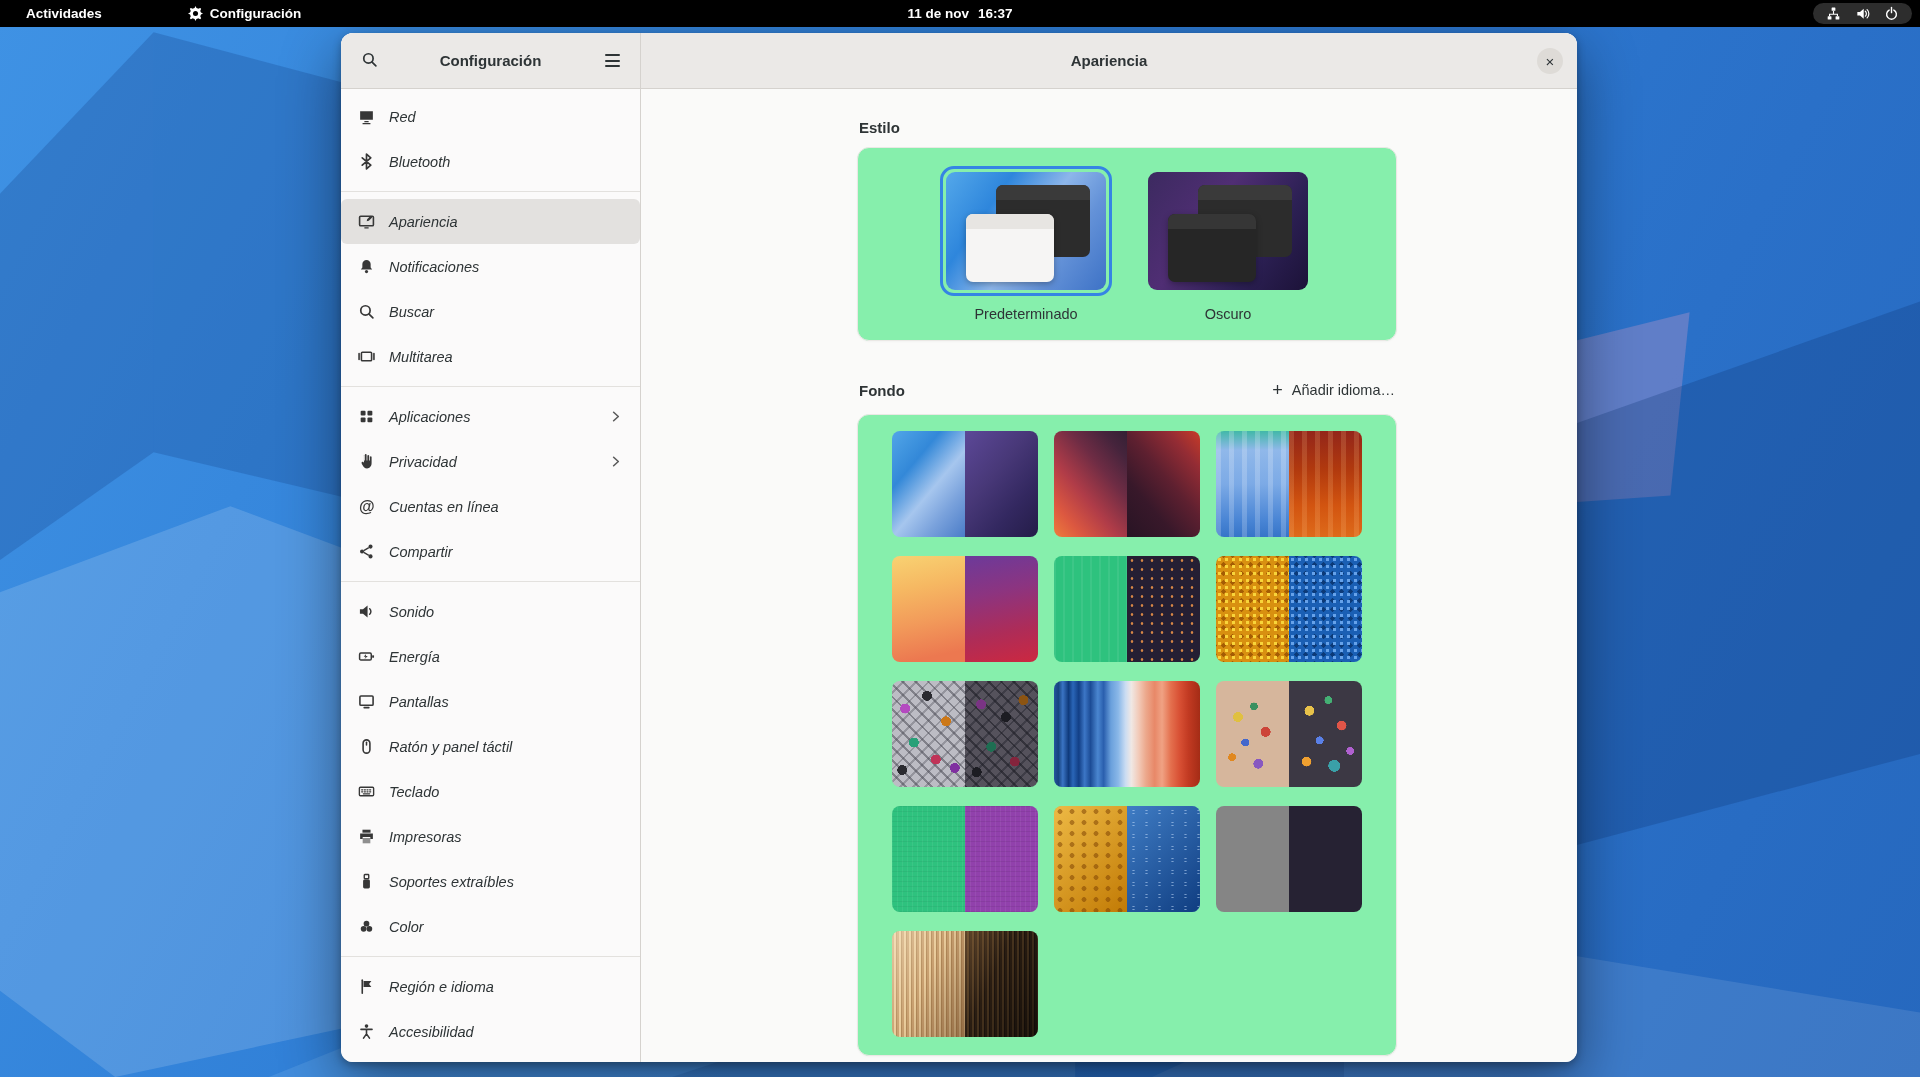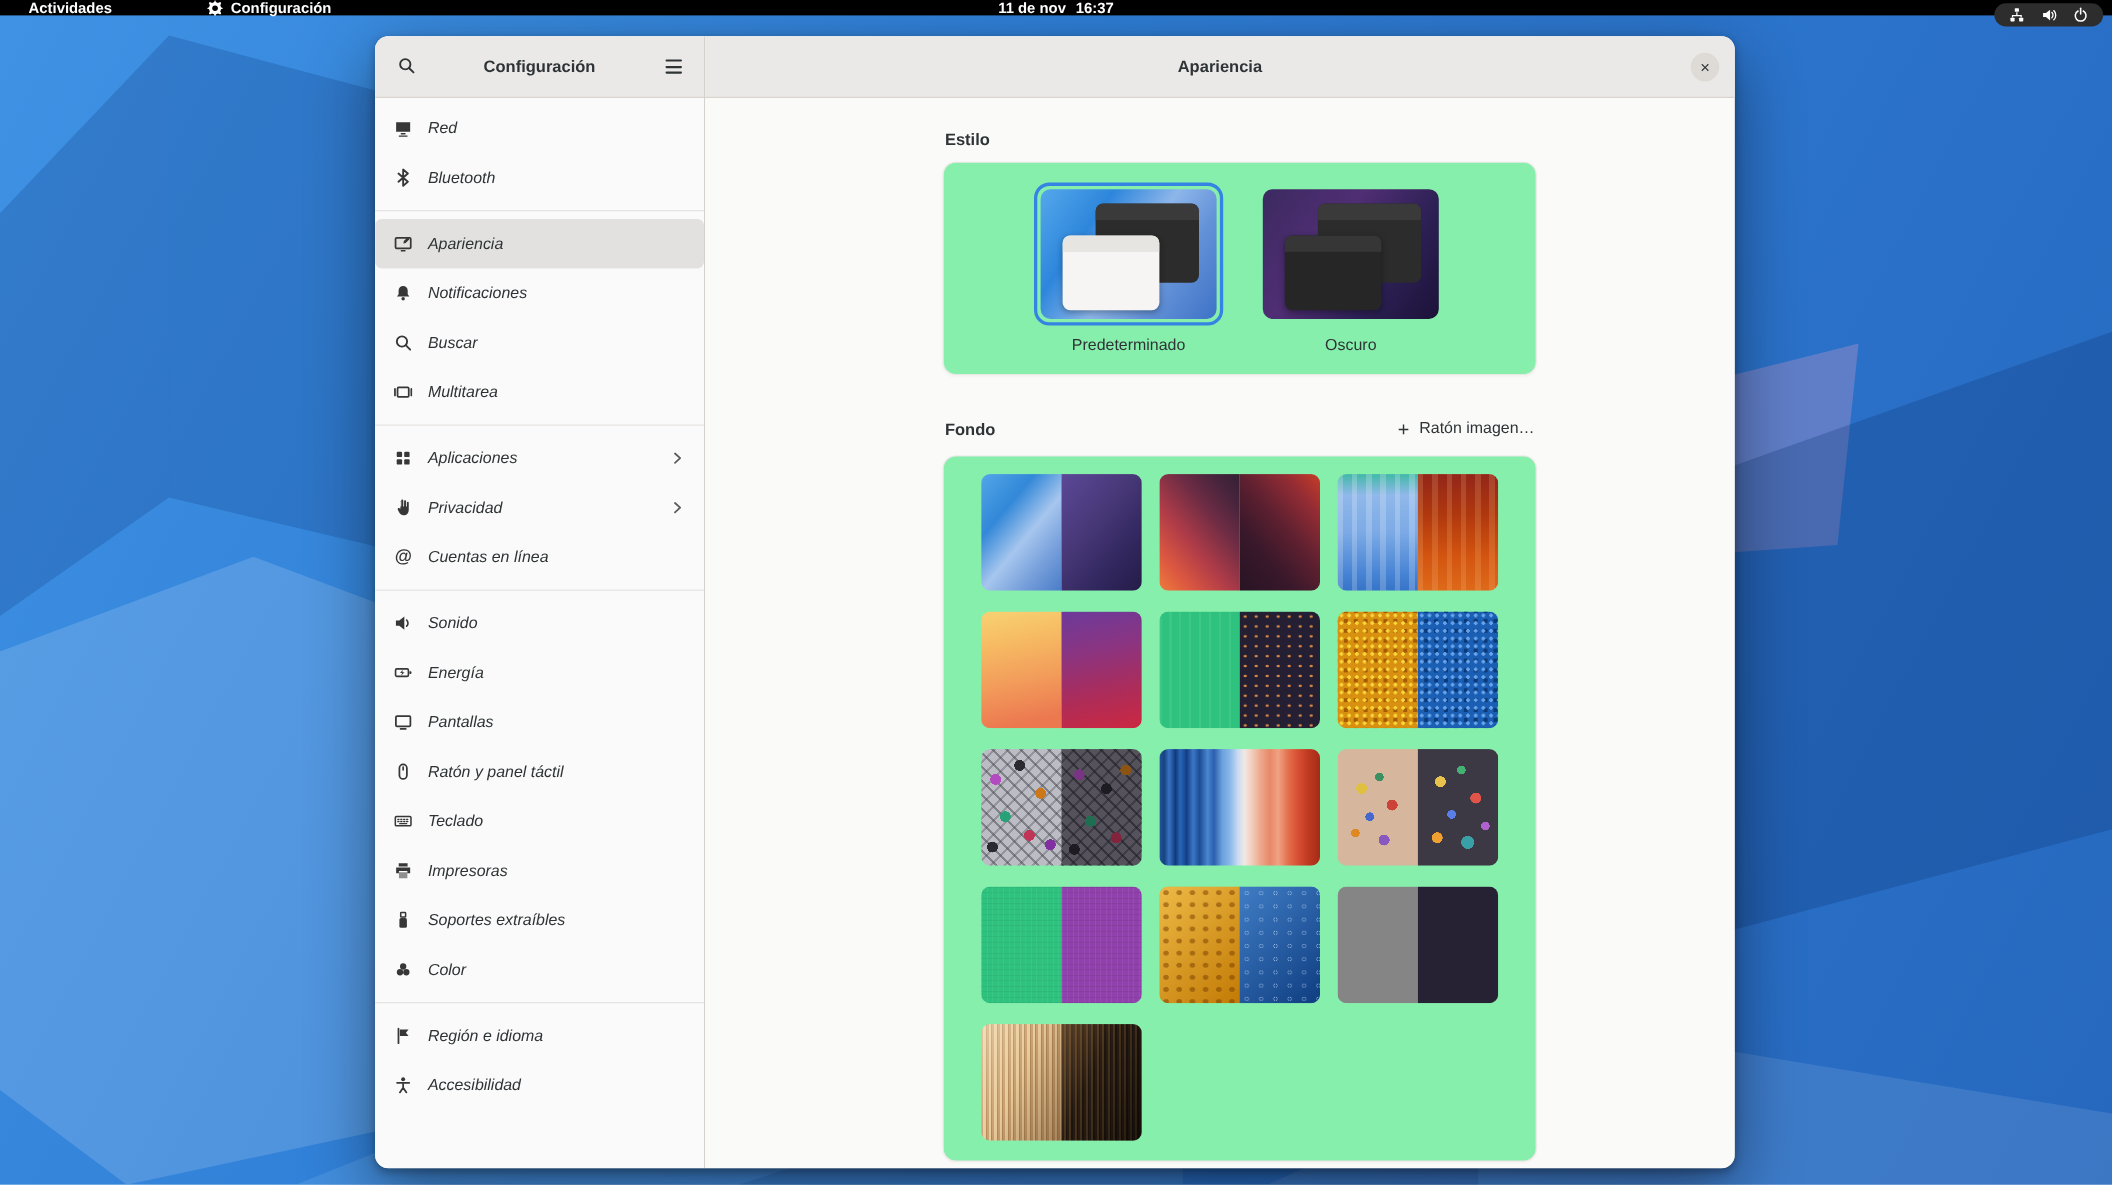--- a/index.html
+++ b/index.html
@@ -12,21 +12,21 @@
   .s1 { background:rgba(20,70,140,.28); clip-path:polygon(8% 3%,27% 12%,27% 50%,8% 42%); }
   .s2 { background:rgba(255,255,255,.15); clip-path:polygon(0 55%,12% 47%,27% 57%,27% 92%,6% 100%,0 92%); }
   .s3 { background:rgba(18,60,130,.25); clip-path:polygon(0 18%,8% 3%,8% 42%,0 52%); }
   .s4 { background:rgba(150,140,200,.5); clip-path:polygon(79% 33%,88% 29%,87% 46%,79% 47%); }
   .s5 { background:rgba(15,55,120,.28); clip-path:polygon(81% 40%,100% 28%,100% 70%,81% 79%); }
   .s6 { background:rgba(255,255,255,.10); clip-path:polygon(60% 100%,76% 87%,100% 94%,100% 100%); }
   .s7 { background:rgba(120,180,235,.25); clip-path:polygon(14% 100%,35% 85%,56% 94%,56% 100%); }
   .s8 { background:rgba(25,75,145,.22); clip-path:polygon(35% 100%,52% 90%,70% 97%,70% 100%); }
 
   
-  .topbar { position:absolute; left:0; top:0; width:1920px; height:14px; background:#000;
+  .topbar { position:absolute; left:0; top:0; width:1920px; height:27px; background:#000;
     color:#fff; display:flex; align-items:center; font-size:13.5px; font-weight:700; z-index:50; }
   .tb-activities { margin-left:18px; padding:0 8px; cursor:default; }
   .tb-app { margin-left:78px; display:flex; align-items:center; gap:7px; }
   .tb-gear { width:15px; height:15px; display:inline-flex; }
   .tb-clock { position:absolute; left:50%; transform:translateX(-50%); display:flex; gap:9px; }
   .tb-tray { position:absolute; right:8px; top:3px; height:21px; background:#2d2d2d; border-radius:12px;
     display:flex; align-items:center; gap:14px; padding:0 13px; }
   .tb-tray svg { display:block; }
 
   
@@ -323,20 +323,33 @@
               <path d="M6 3.5l5 4.5-5 4.5" fill="none" stroke="currentColor" stroke-width="1.7" stroke-linecap="round" stroke-linejoin="round"></path>
             </svg>
           </span>
         </div>
         <div class="nav-row">
           <span class="nav-ico">
             <span class="at">@</span>
           </span>
           <span>Cuentas en línea</span>
         </div>
+        <div class="nav-row">
+          <span class="nav-ico">
+            <svg viewBox="0 0 16 16">
+              <g fill="currentColor">
+                <circle cx="3.8" cy="8" r="1.9"></circle>
+                <circle cx="11.8" cy="3.4" r="1.9"></circle>
+                <circle cx="11.8" cy="12.6" r="1.9"></circle>
+              </g>
+              <path d="M5.4 7.1l4.8-2.8M5.4 8.9l4.8 2.8" stroke="currentColor" stroke-width="1.3"></path>
+            </svg>
+          </span>
+          <span>Compartir</span>
+        </div>
         <div class="sb-divider"></div>
         <div class="nav-row">
           <span class="nav-ico">
             <svg viewBox="0 0 16 16">
               <path fill="currentColor" d="M1.8 5.8v4.4h2.9L9 13.6V2.4L4.7 5.8z"></path>
               <path d="M11 5.4c1.5 1.4 1.5 3.8 0 5.2" stroke="currentColor" stroke-width="1.4" fill="none" stroke-linecap="round"></path>
             </svg>
           </span>
           <span>Sonido</span>
         </div>
@@ -452,21 +465,21 @@
                     <div class="wb"></div>
                     <div class="wf"></div>
                   </div></div><div class="style-label">Oscuro</div></div>
             </div>
         </div>
 
         <div class="bg-header">
           <div class="section-label" style="margin:0 0 0 2px;">Fondo</div>
           <button class="add-btn">
             <span class="plus">+</span>
-            <span>Ratón imagen…</span>
+            <span>Añadir idioma…</span>
           </button>
         </div>
         <div class="card bg-card">
           <div class="wp-grid">
               <div class="wp">
                 <div class="h l-1"></div>
                 <div class="h r-1"></div>
               </div>
               <div class="wp">
                 <div class="h l-2"></div>

